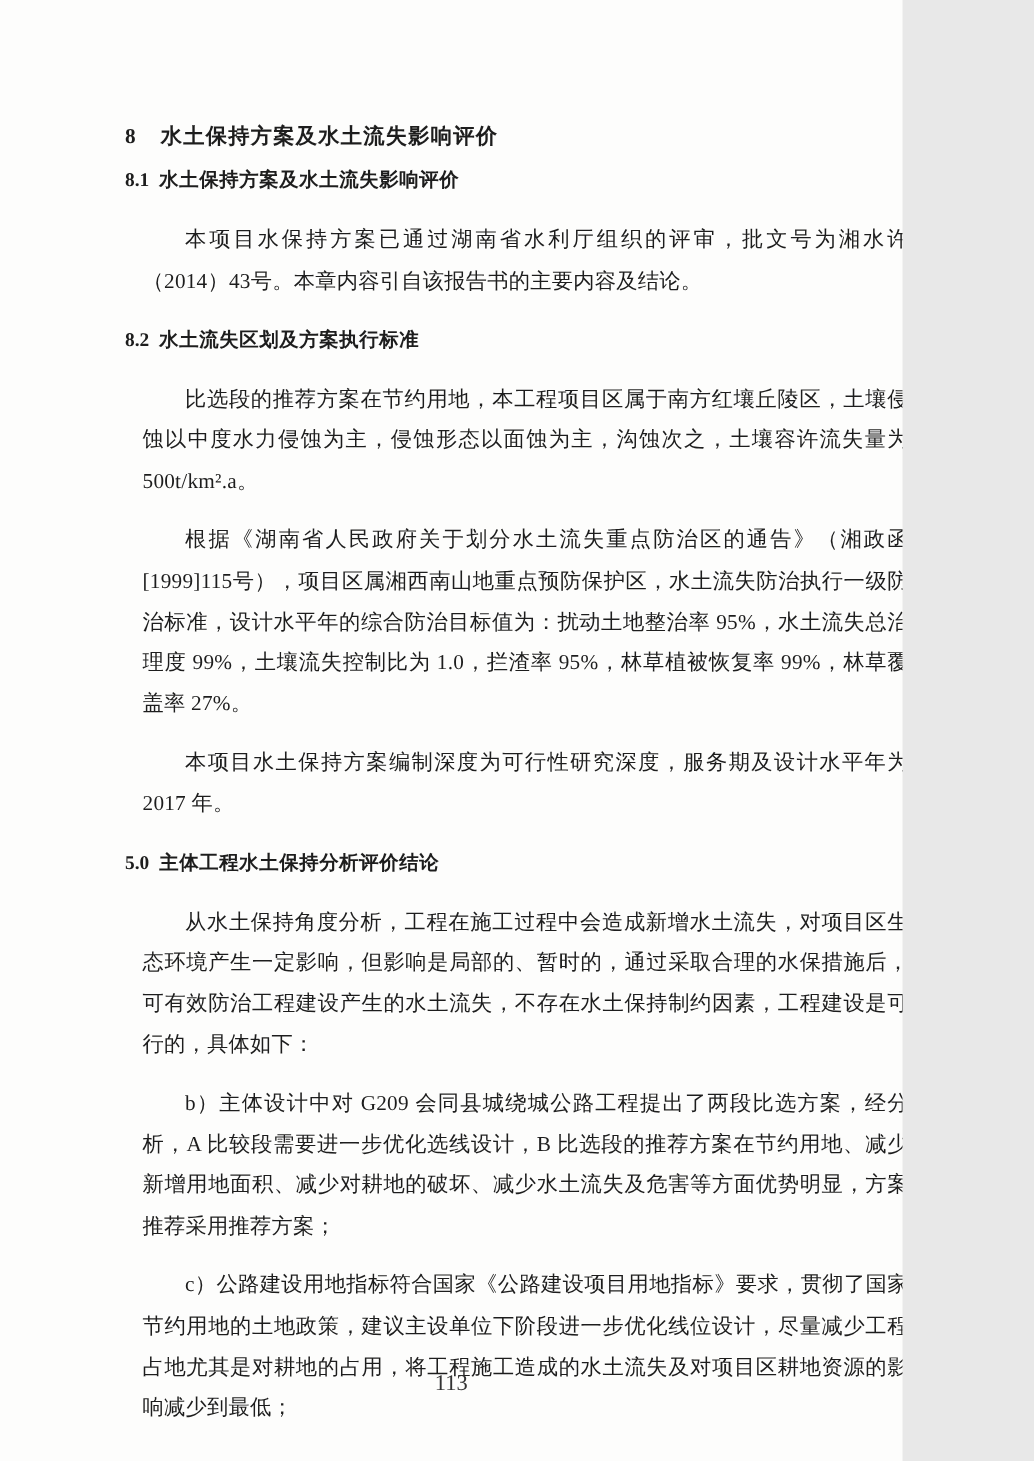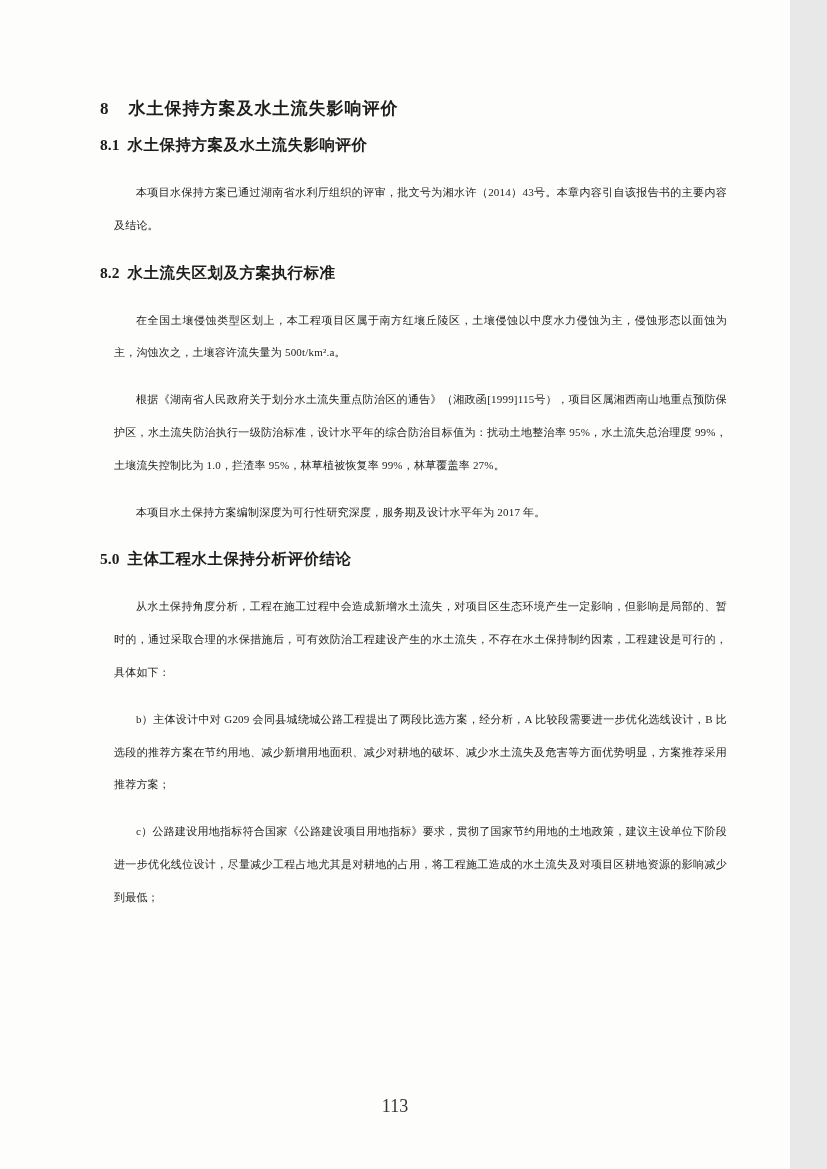--- a/index.html
+++ b/index.html
@@ -4,21 +4,21 @@
 <style>
   * { box-sizing: border-box; }
   html, body { margin: 0; padding: 0; }
   body {
     width: 827px; height: 1169px;
     background: #e8e8e8;
     font-family: "Liberation Serif", "DejaVu Serif", serif;
   }
   .sheet {
     position: relative;
-    width: 790px; height: 1169px;
+    width: 722px; height: 1169px;
     background: #fdfdfc;
     color: #1d1d1d;
     overflow: hidden;
   }
   .content {
     position: absolute;
     left: 100px; top: 90px;
     width: 641px;
   }
   .h1 {
@@ -43,21 +43,21 @@
     white-space: nowrap;
   }
   .h2 .num {
     font-family: "Liberation Serif", "DejaVu Serif", serif;
     letter-spacing: 0;
     margin-right: 8px;
     text-align: center;
   }
   .para {
     margin: 14px;
-    font-size: 11px;
+    font-size: 17px;
     line-height: 32.8px;
     text-align: justify;
     text-indent: 2em;
     letter-spacing: 0.2px;
   }
   .footer {
     position: absolute;
     left: 0; right: 0;
     bottom: 52px;
     text-align: center;
@@ -78,21 +78,21 @@
     <div class="h2">
       <span class="num">8.1</span><span>水土保持方案及水土流失影响评价</span>
     </div>
 
     <p class="para">本项目水保持方案已通过湖南省水利厅组织的评审，批文号为湘水许（2014）43号。本章内容引自该报告书的主要内容及结论。</p>
 
     <div class="h2">
       <span class="num">8.2</span><span>水土流失区划及方案执行标准</span>
     </div>
 
-    <p class="para">在全国土壤侵蚀类型区划上，本工程项目区属于南方红壤丘陵区，土壤侵蚀以中度水力侵蚀为主，侵蚀形态以面蚀为主，沟蚀次之，土壤容许流失量为 500t/km².a。</p>
+    <p class="para">比选段的推荐方案在节约用地，本工程项目区属于南方红壤丘陵区，土壤侵蚀以中度水力侵蚀为主，侵蚀形态以面蚀为主，沟蚀次之，土壤容许流失量为 500t/km².a。</p>
     <p class="para">根据《湖南省人民政府关于划分水土流失重点防治区的通告》（湘政函[1999]115号），项目区属湘西南山地重点预防保护区，水土流失防治执行一级防治标准，设计水平年的综合防治目标值为：扰动土地整治率 95%，水土流失总治理度 99%，土壤流失控制比为 1.0，拦渣率 95%，林草植被恢复率 99%，林草覆盖率 27%。</p>
     <p class="para">本项目水土保持方案编制深度为可行性研究深度，服务期及设计水平年为 2017 年。</p>
 
     <div class="h2">
       <span class="num">5.0</span><span>主体工程水土保持分析评价结论</span>
     </div>
 
     <p class="para">从水土保持角度分析，工程在施工过程中会造成新增水土流失，对项目区生态环境产生一定影响，但影响是局部的、暂时的，通过采取合理的水保措施后，可有效防治工程建设产生的水土流失，不存在水土保持制约因素，工程建设是可行的，具体如下：</p>
     <p class="para">b）主体设计中对 G209 会同县城绕城公路工程提出了两段比选方案，经分析，A 比较段需要进一步优化选线设计，B 比选段的推荐方案在节约用地、减少新增用地面积、减少对耕地的破坏、减少水土流失及危害等方面优势明显，方案推荐采用推荐方案；</p>
     <p class="para">c）公路建设用地指标符合国家《公路建设项目用地指标》要求，贯彻了国家节约用地的土地政策，建议主设单位下阶段进一步优化线位设计，尽量减少工程占地尤其是对耕地的占用，将工程施工造成的水土流失及对项目区耕地资源的影响减少到最低；</p>

